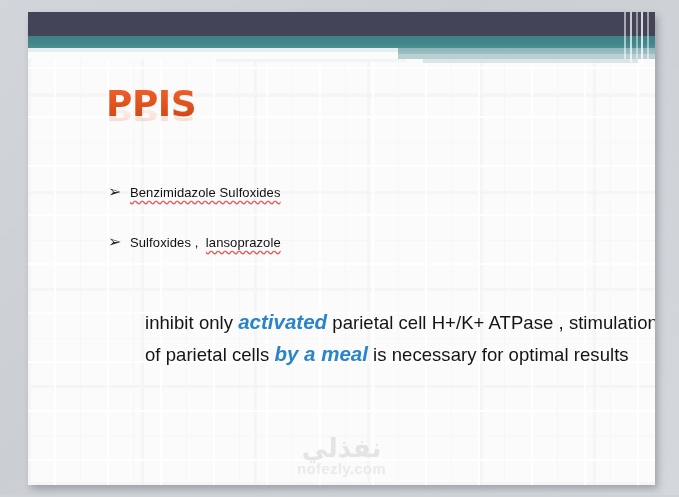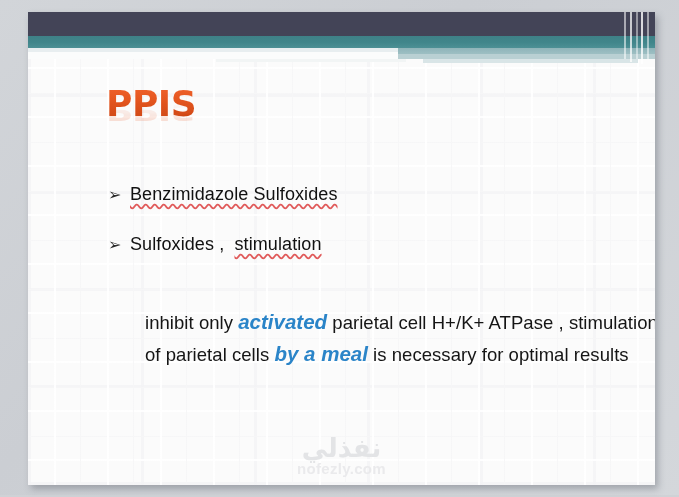--- a/index.html
+++ b/index.html
@@ -79,21 +79,21 @@
     mask-image:linear-gradient(to top,rgba(0,0,0,0) 5%,rgba(0,0,0,.85) 100%);
   }
   
   .bullet-row{position:absolute;display:flex;align-items:baseline;}
   .arrow{
     font-family:"DejaVu Sans",sans-serif;color:#2a2a2a;
     font-size:16px;line-height:1;width:22px;flex:none;
   }
   .bullet-text{
     font-family:"Liberation Sans","DejaVu Sans",sans-serif;
-    font-size:18px;color:#111111;letter-spacing:.1px;white-space:pre;
+    font-size:13px;color:#111111;letter-spacing:.1px;white-space:pre;
   }
   .sp{ 
     text-decoration:underline wavy #e05a5a;
     text-decoration-skip-ink:none;
     text-underline-offset:3px;
   }
   #b1{left:80px;top:172px;}
   #b2{left:80px;top:222px;}
   
   #body{
@@ -150,21 +150,21 @@
       <div id="title-reflection" aria-hidden="true">PPIS</div>
     </div>
 
     <div id="b1" class="bullet-row">
       <span class="arrow">➢</span>
       <span class="bullet-text sp">Benzimidazole Sulfoxides</span>
     </div>
 
     <div id="b2" class="bullet-row">
       <span class="arrow">➢</span>
-      <span class="bullet-text"><span>Sulfoxides ,  </span><span class="sp">stimulation</span></span>
+      <span class="bullet-text"><span>Sulfoxides ,  </span><span class="sp">lansoprazole</span></span>
     </div>
 
     <div id="watermark">
       <div id="wm-ar">نفذلي</div>
       <div id="wm-url">nofezly.com</div>
     </div>
 
     <div id="body"><span>inhibit only </span><span class="em">activated</span><span> parietal cell H+/K+ ATPase , stimulation of parietal cells </span><span class="em">by a meal</span><span> is necessary for optimal results</span></div>
 
   </div>

